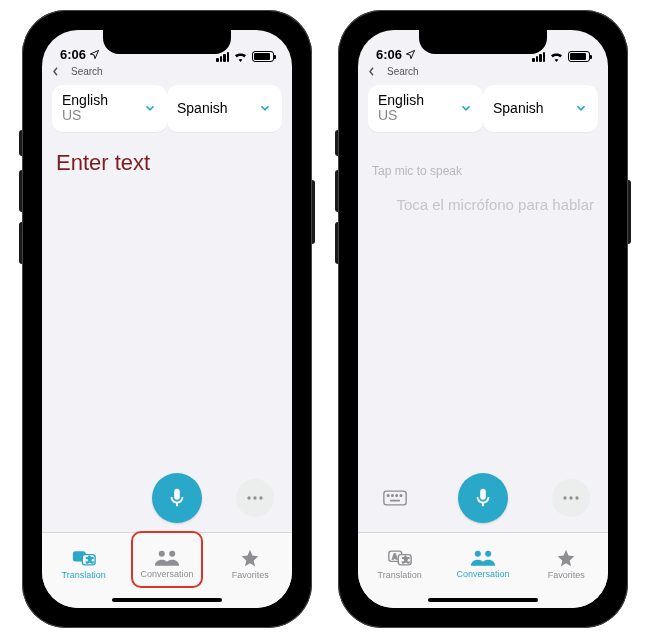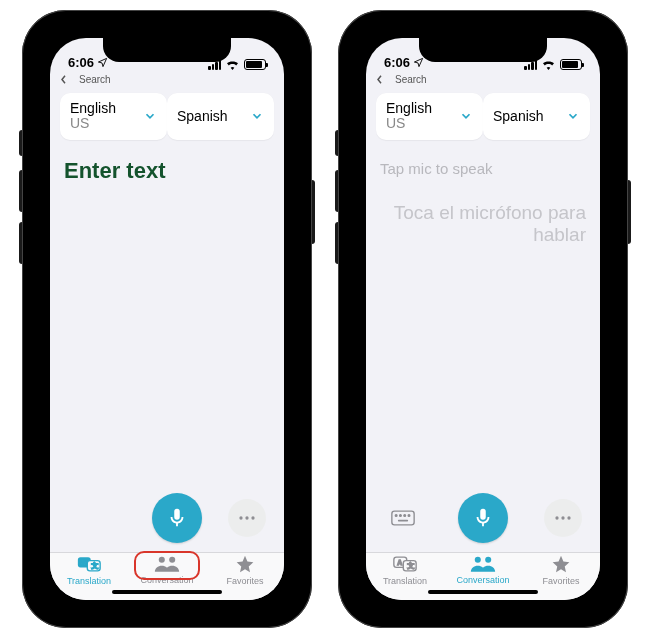--- a/index.html
+++ b/index.html
@@ -11,21 +11,21 @@
     display: flex;
     gap: 26px;
     padding: 10px 18px;
     justify-content: center;
   }
   .phone {
     width: 290px;
     height: 618px;
     border-radius: 44px;
     background: #000;
-    padding: 28px;
+    padding: 20px;
     position: relative;
     box-shadow: inset 0 0 0 1px #444;
   }
   .phone::before, .phone::after {
     content: "";
     position: absolute;
     background: #1a1a1a;
     border-radius: 3px;
   }
   
@@ -102,35 +102,35 @@
   .lang-sub  { font-size:14px; color:#888;}
   .lang-name.solo { line-height:1.9; }
   .chev { color:#2aa8c9; }
   .main-area {
     flex: 1;
     padding: 10px 14px;
     position: relative;
   }
   .placeholder-big {
     font-size: 22px;
-    font-weight: 700;
-    color: #14532d;
+    font-weight: 400;
+    color: #7f1d1d;
   }
   .prompt1 {
-    font-size: 15px;
+    font-size: 12px;
     color: #b8b8bd;
     font-weight:400;
-    margin-top:2px;
+    margin-top:14px;
   }
   .prompt2 {
-    font-size: 19px;
+    font-size: 15px;
     color: #c5c5ca;
     font-weight:400;
     text-align: right;
-    margin-top: 25px;
+    margin-top: 18px;
   }
   .mic-row {
     height: 68px;
     display: flex;
     align-items: center;
     justify-content: center;
     position: relative;
     padding: 0 14px;
   }
   .mic-btn {
@@ -148,21 +148,21 @@
     color:#8e8e93;
   }
   .kb-btn {
     position: absolute;
     left: 18px;
     width: 38px; height:38px; border-radius:50%;
     display:flex; align-items:center; justify-content:center;
     color:#8e8e93;
   }
   .tab-bar {
-    height: 48px;
+    height: 76px;
     background: #f9f9fa;
     border-top: 0.5px solid #d8d8dc;
     display: flex;
     padding-bottom: 14px;
   }
   .tab {
     flex:1;
     display:flex;
     flex-direction:column;
     align-items:center;

